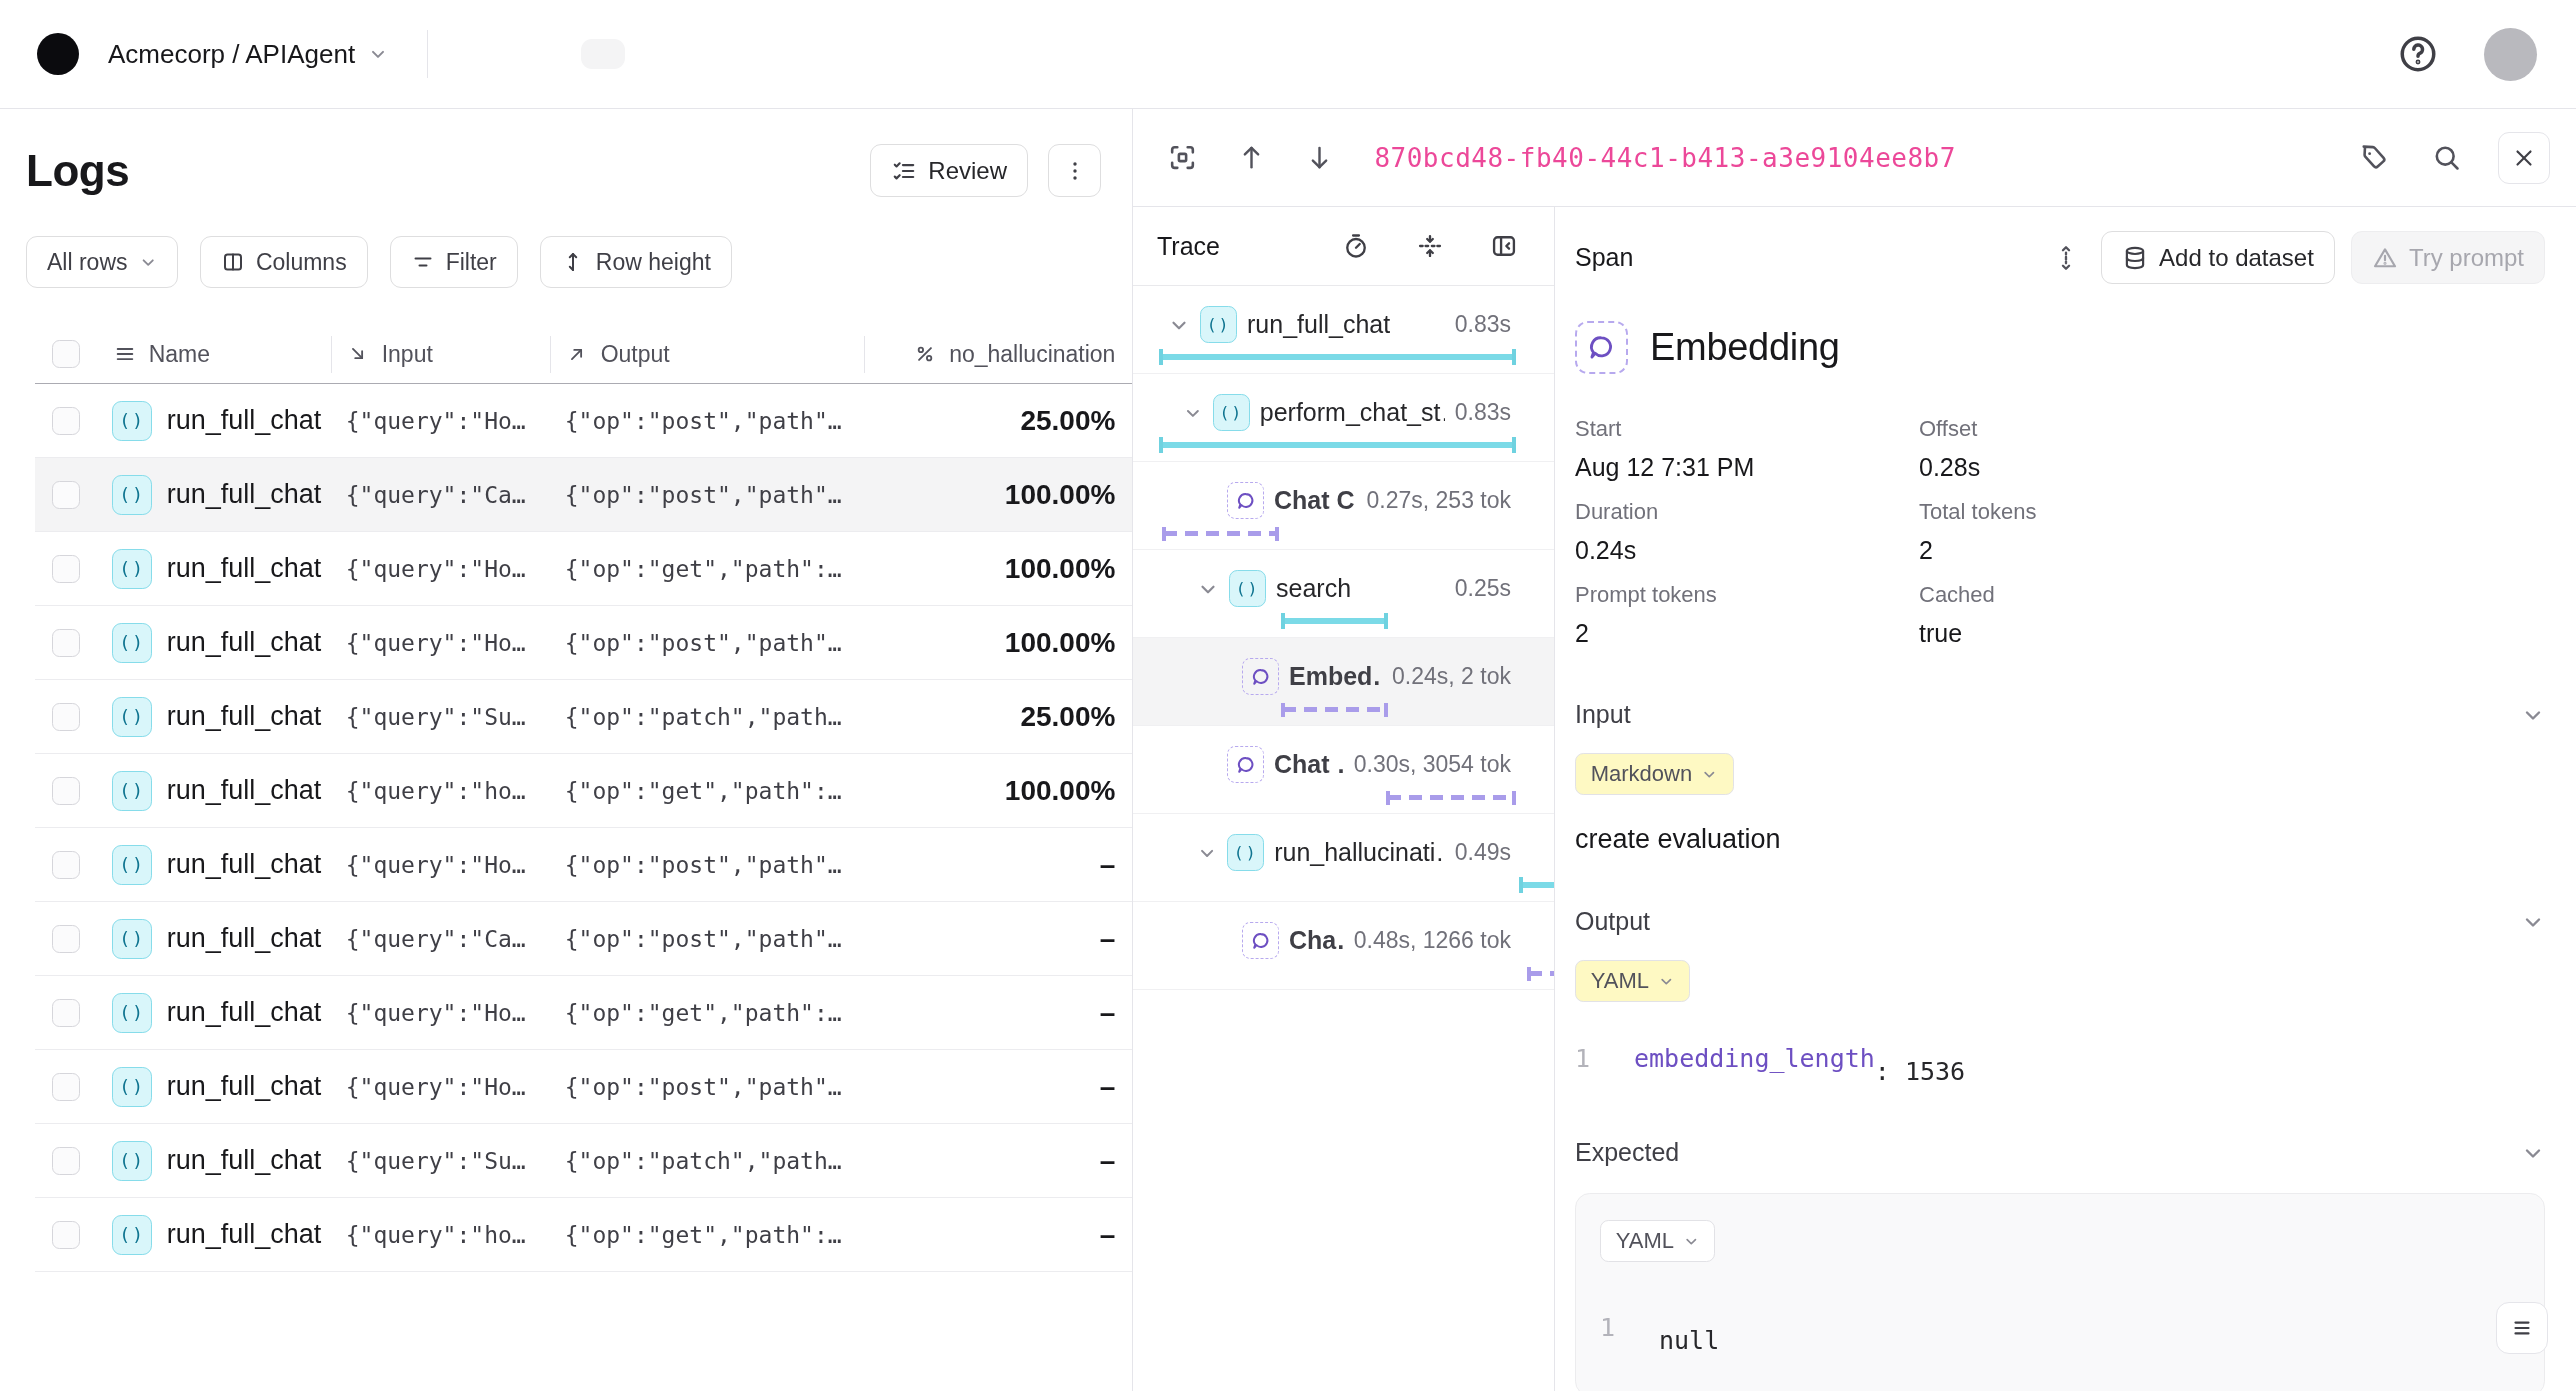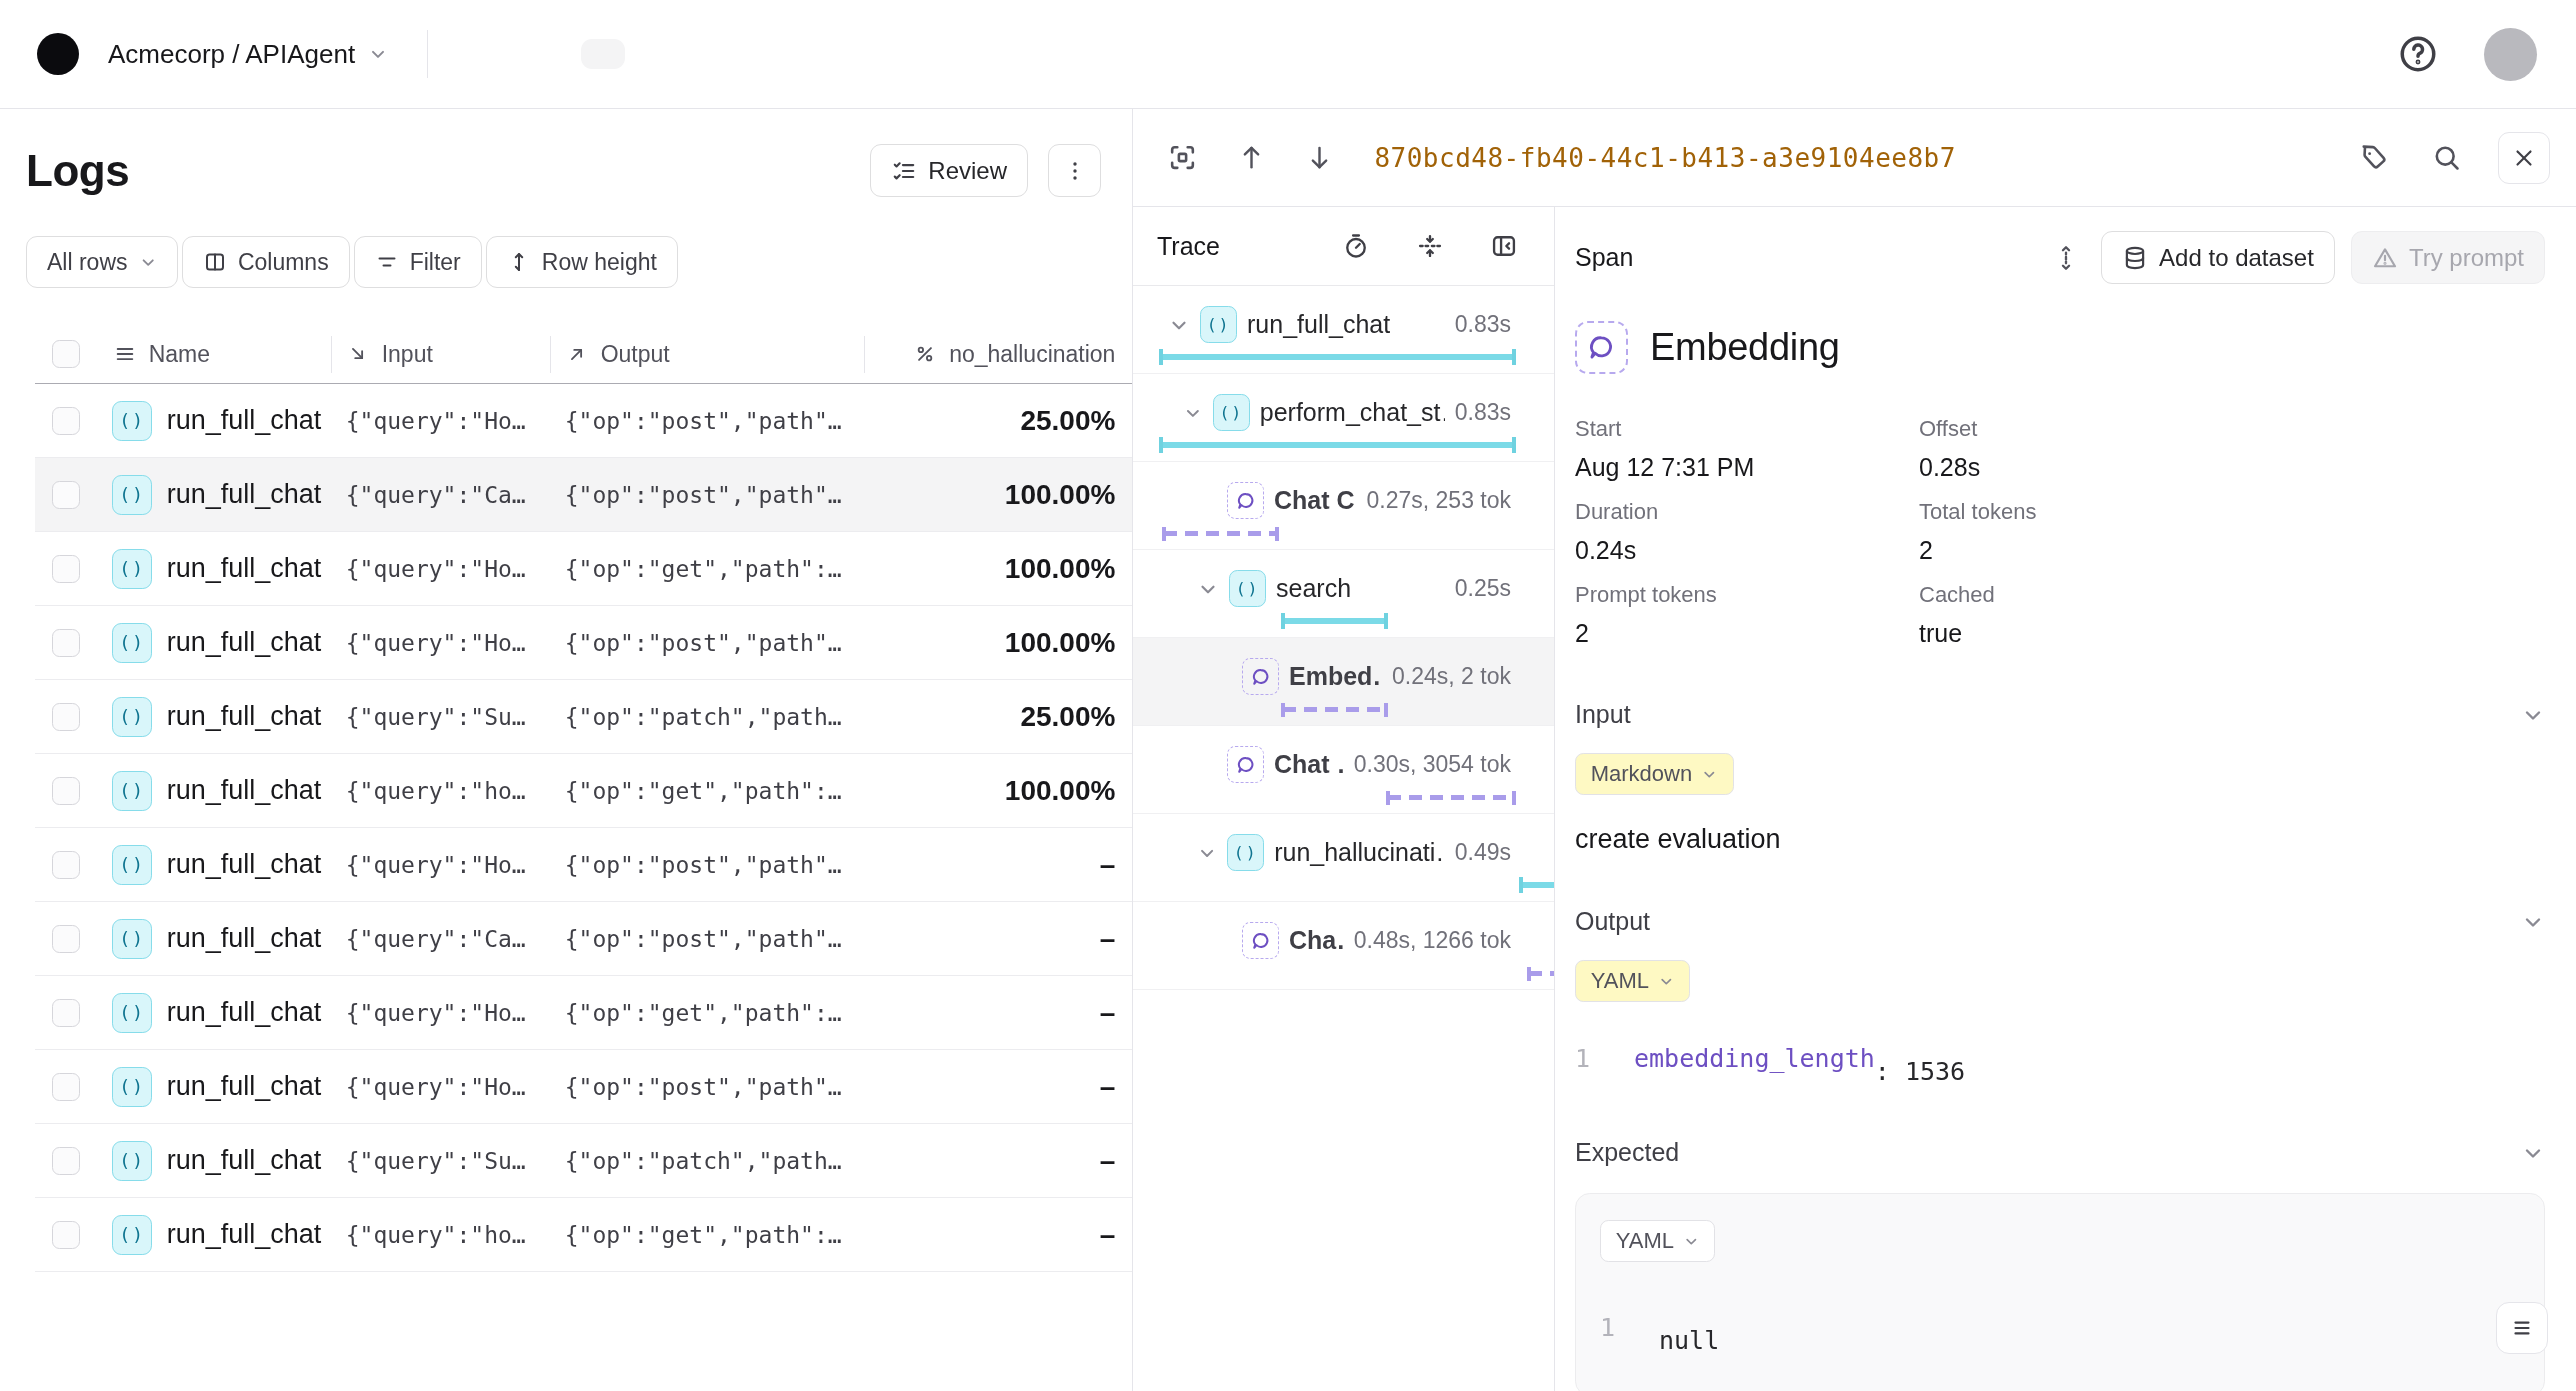--- a/index.html
+++ b/index.html
@@ -23,21 +23,21 @@
   .main { position:absolute; top:109px; left:0; width:2576px; height:1282px; display:flex; }
 
   
   .logs-panel { width:1132px; flex:0 0 auto; padding-top:35px; }
   .logs-head { display:flex; align-items:center; padding:0 31px 0 26px; }
   .page-title { font-size:44px; font-weight:bold; letter-spacing:-0.5px; }
   .logs-head-actions { margin-left:auto; display:flex; gap:20px; }
   .btn { display:inline-flex; align-items:center; gap:11px; border:0.9px solid #dededf;
     background:#fff; border-radius:11px; font-size:24px; color:#27272a; padding:0 20px; height:53px; cursor:pointer; }
   .btn.icon-only { width:53px; justify-content:center; padding:0; }
-  .filter-row { display:flex; gap:4px; margin:39px 0 0 26px; }
+  .filter-row { display:flex; gap:22px; margin:39px 0 0 26px; }
   .btn.small { height:52px; font-size:23px; color:#3f3f46; }
 
   .table { margin:37px 0 0 35px; width:1097px; }
   .thead { display:flex; align-items:center; height:59px; border-bottom:0.9px solid #ababb2; color:#52525b; font-size:23px; }
   .th { display:flex; align-items:center; gap:13px; height:37px; padding-left:14.7px; }
   .th.bordered { border-left:0.9px solid #e5e5ea; }
   .col-check { width:64px; flex:0 0 auto; padding-left:16.6px; }
   .col-name  { width:232px; flex:0 0 auto; }
   .col-input { width:219px; flex:0 0 auto; }
   .col-output{ width:314px; flex:0 0 auto; }
@@ -51,21 +51,21 @@
   .cell.input { width:219px; flex:0 0 auto; }
   .cell.output{ width:314px; flex:0 0 auto; }
   .cell.score { flex:1; text-align:right; font-size:28px; font-weight:bold; color:#18181b; padding-right:16.6px; }
   .fn-icon { width:40px; height:40px; border-radius:9.2px; background:#d9f6fa; border:1.8px solid #86dcea;
     color:#0f7490; display:flex; align-items:center; justify-content:center;
     font-family:"DejaVu Sans Mono", monospace; font-size:18.4px; letter-spacing:1.8px; flex:0 0 auto; }
 
   
   .right-area { flex:1; border-left:0.9px solid #e5e5ea; display:flex; flex-direction:column; }
   .idbar { height:98px; border-bottom:0.9px solid #e5e5ea; display:flex; align-items:center; padding:0 26px 0 28px; gap:28px; }
-  .idbar .id-text { font-family:"DejaVu Sans Mono", monospace; font-size:26px; color:#a16207; margin-left:7.4px; letter-spacing:0.5px; }
+  .idbar .id-text { font-family:"DejaVu Sans Mono", monospace; font-size:26px; color:#ec4899; margin-left:7.4px; letter-spacing:0.5px; }
   .icon-btn { background:none; border:none; cursor:pointer; display:flex; align-items:center; justify-content:center; padding:5.5px; }
   .idbar-right { margin-left:auto; display:flex; align-items:center; gap:31px; }
   .close-btn { width:52px; height:52px; border:0.9px solid #e5e5ea; border-radius:11px; background:#fff;
     display:flex; align-items:center; justify-content:center; cursor:pointer; }
 
   .content-row { flex:1; display:flex; min-height:0; }
 
   
   .trace-panel { width:422px; flex:0 0 auto; border-right:0.9px solid #e5e5ea; }
   .trace-head { height:79px; display:flex; align-items:center; padding:0 31px 0 24px; border-bottom:0.9px solid #e9e9ec; }

